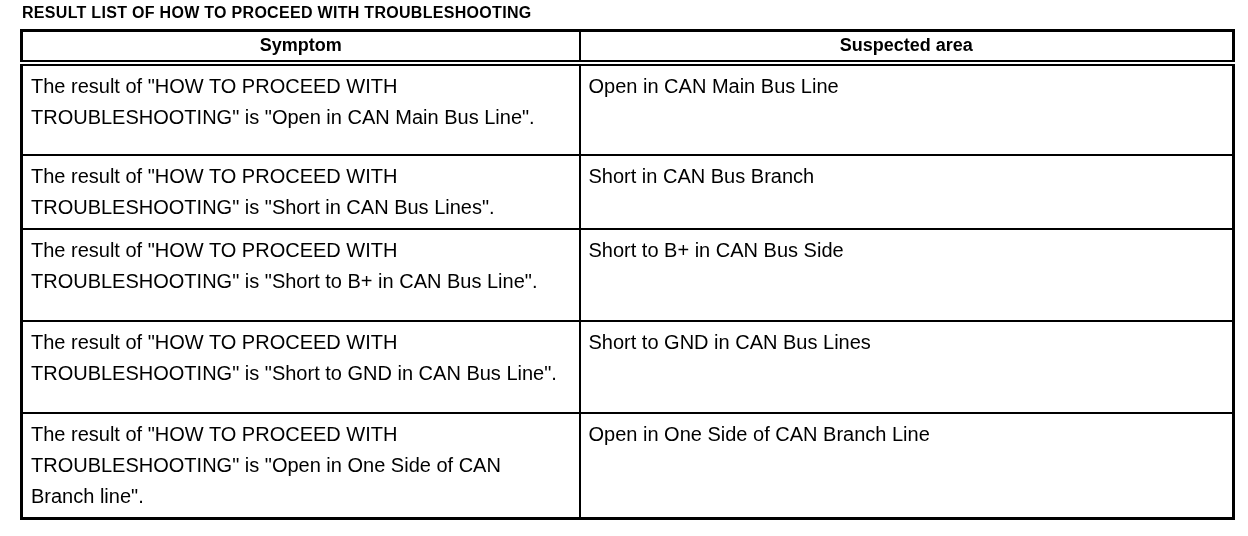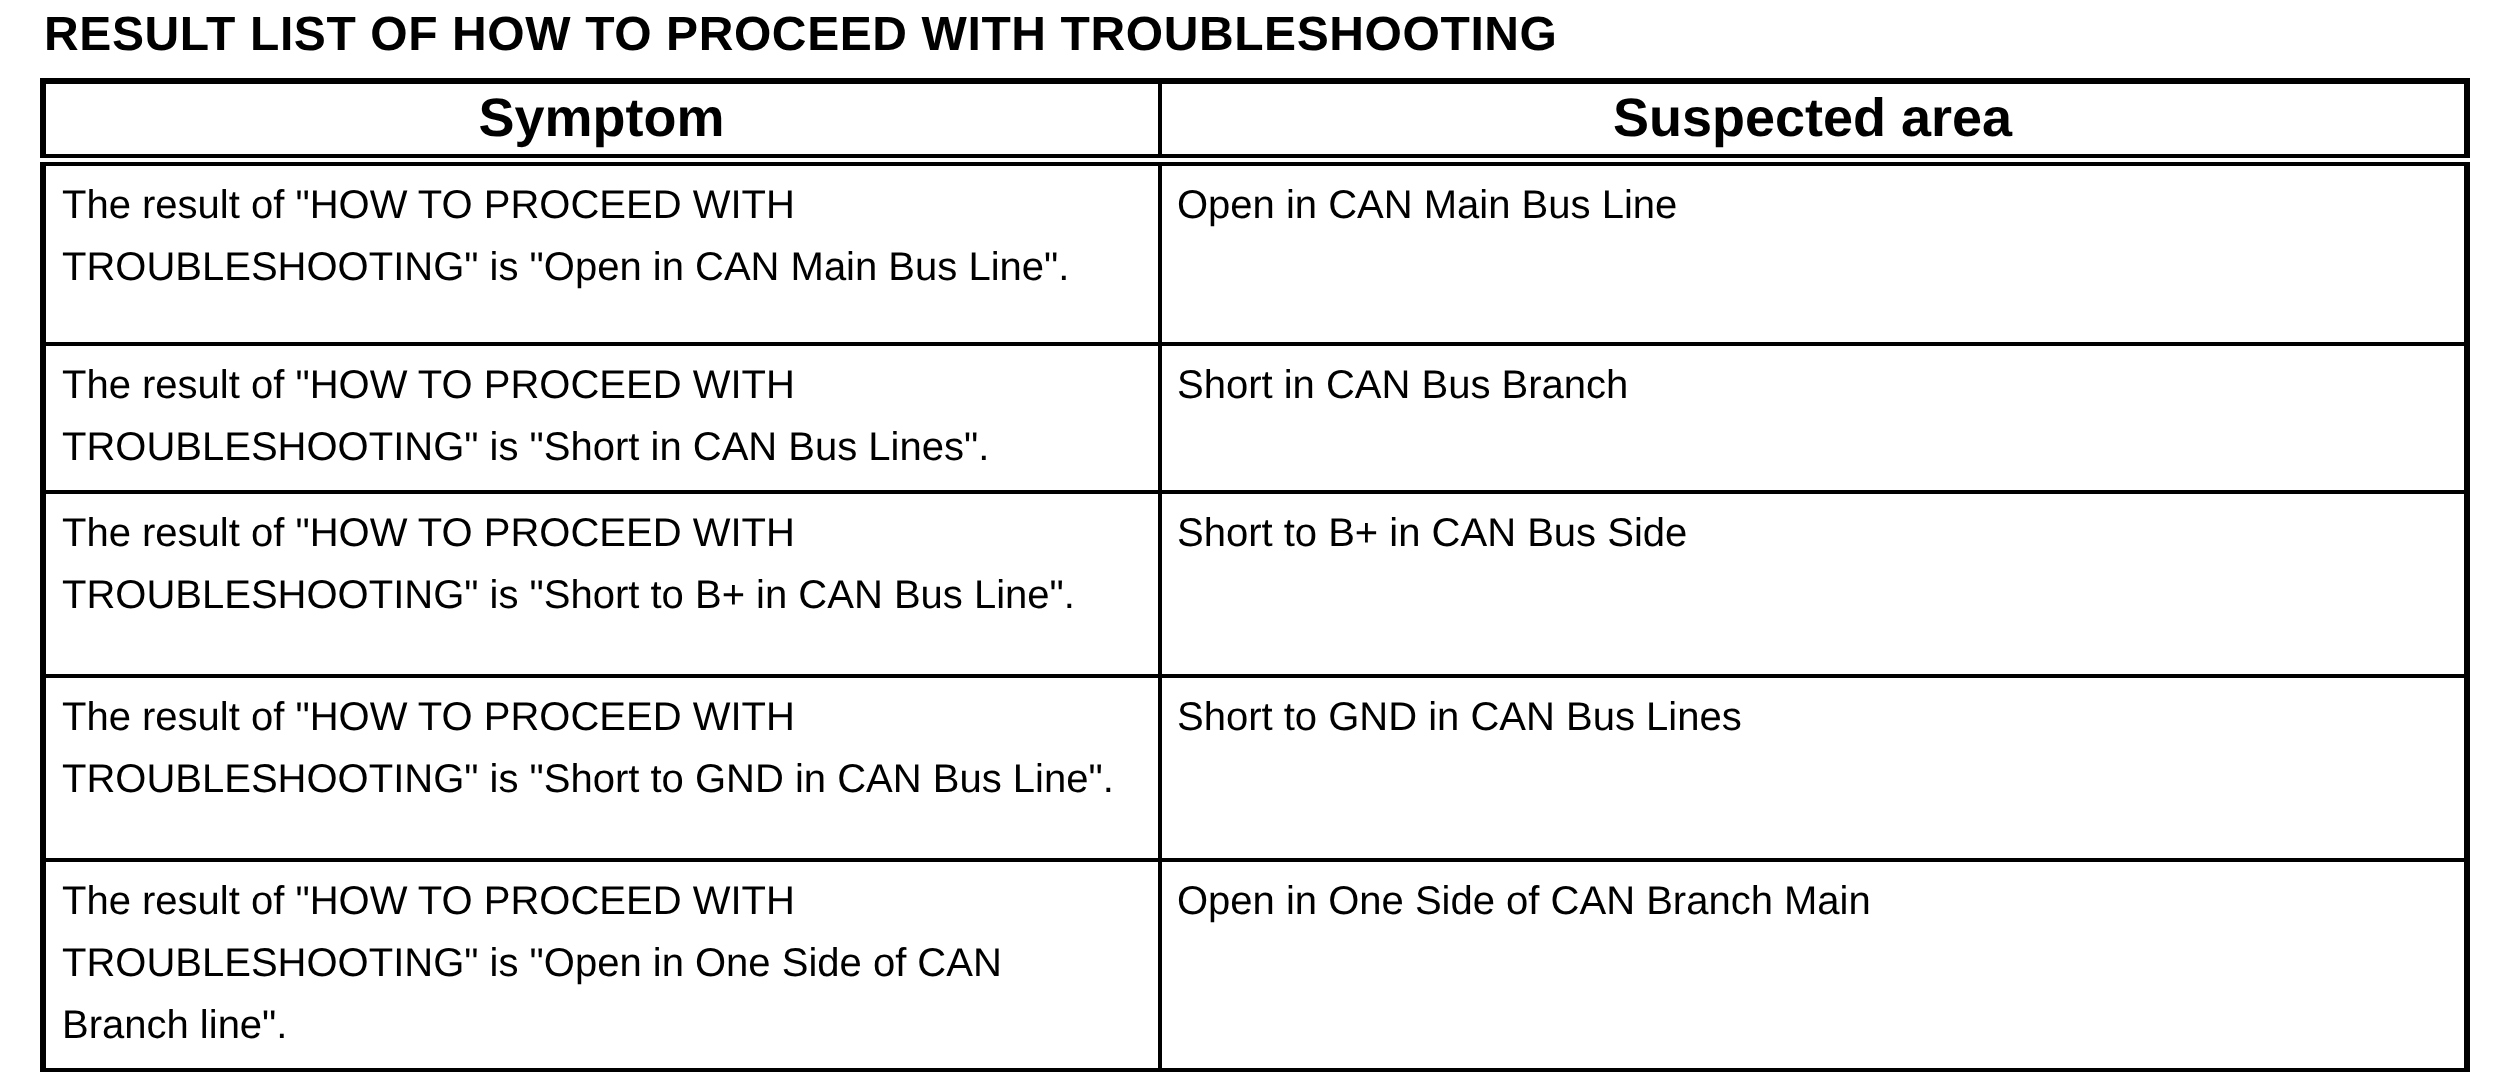--- a/index.html
+++ b/index.html
@@ -12,36 +12,36 @@
     font-family: "Liberation Sans", sans-serif;
     color: #000000;
     overflow: hidden;
   }
   .page {
     width: 1248px;
     height: 536px;
     padding: 2px 16px 0 20px;
   }
   .doc-title {
-    font-size: 24px;
+    font-size: 16px;
     font-weight: bold;
     letter-spacing: 0.3px;
     margin: 2px 0 7px 2px;
     white-space: nowrap;
   }
   table.result-table {
     border-collapse: collapse;
     table-layout: fixed;
     width: 1212px;
     border: 3px solid #000000;
   }
   table.result-table th {
     border: 2px solid #000000;
     border-bottom: 6px double #000000;
-    font-size: 27px;
+    font-size: 18px;
     font-weight: bold;
     text-align: center;
     vertical-align: middle;
     padding: 2px 8px;
     height: 32px;
   }
   table.result-table td {
     border: 2px solid #000000;
     font-size: 20px;
     font-weight: normal;
@@ -88,18 +88,18 @@
       <tr class="row-h3">
         <td>The result of "HOW TO PROCEED WITH TROUBLESHOOTING" is "Short to B+ in CAN Bus Line".</td>
         <td>Short to B+ in CAN Bus Side</td>
       </tr>
       <tr class="row-h4">
         <td>The result of "HOW TO PROCEED WITH TROUBLESHOOTING" is "Short to GND in CAN Bus Line".</td>
         <td>Short to GND in CAN Bus Lines</td>
       </tr>
       <tr class="row-h5">
         <td>The result of "HOW TO PROCEED WITH TROUBLESHOOTING" is "Open in One Side of CAN Branch line".</td>
-        <td>Open in One Side of CAN Branch Main</td>
+        <td>Open in One Side of CAN Branch Line</td>
       </tr>
     </tbody>
   </table>
 
 </div>
 
 </body></html>

